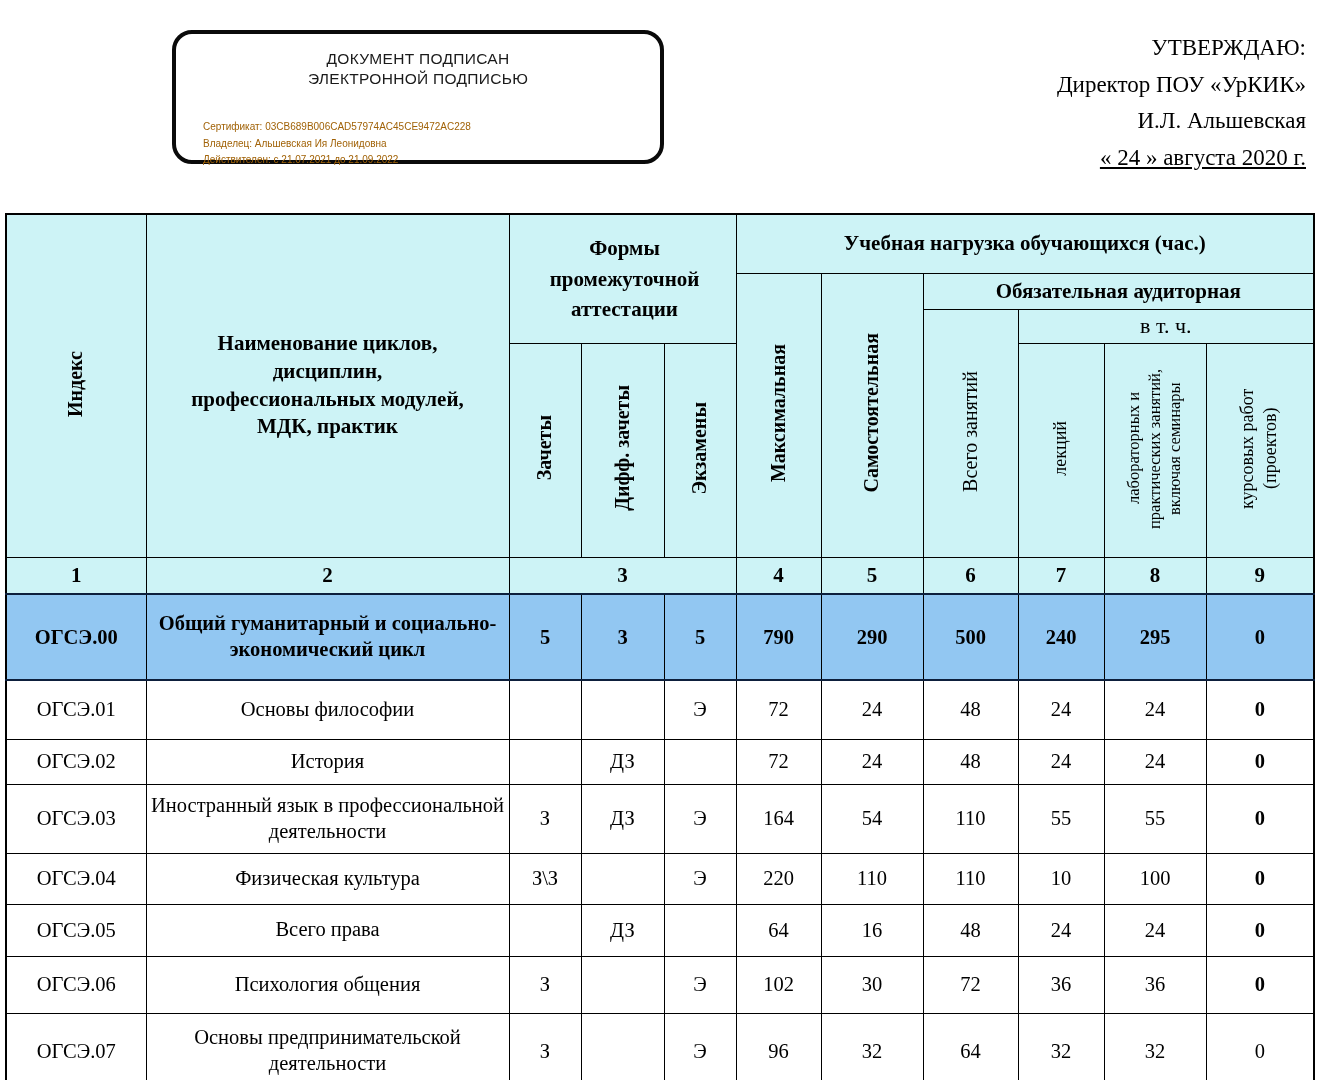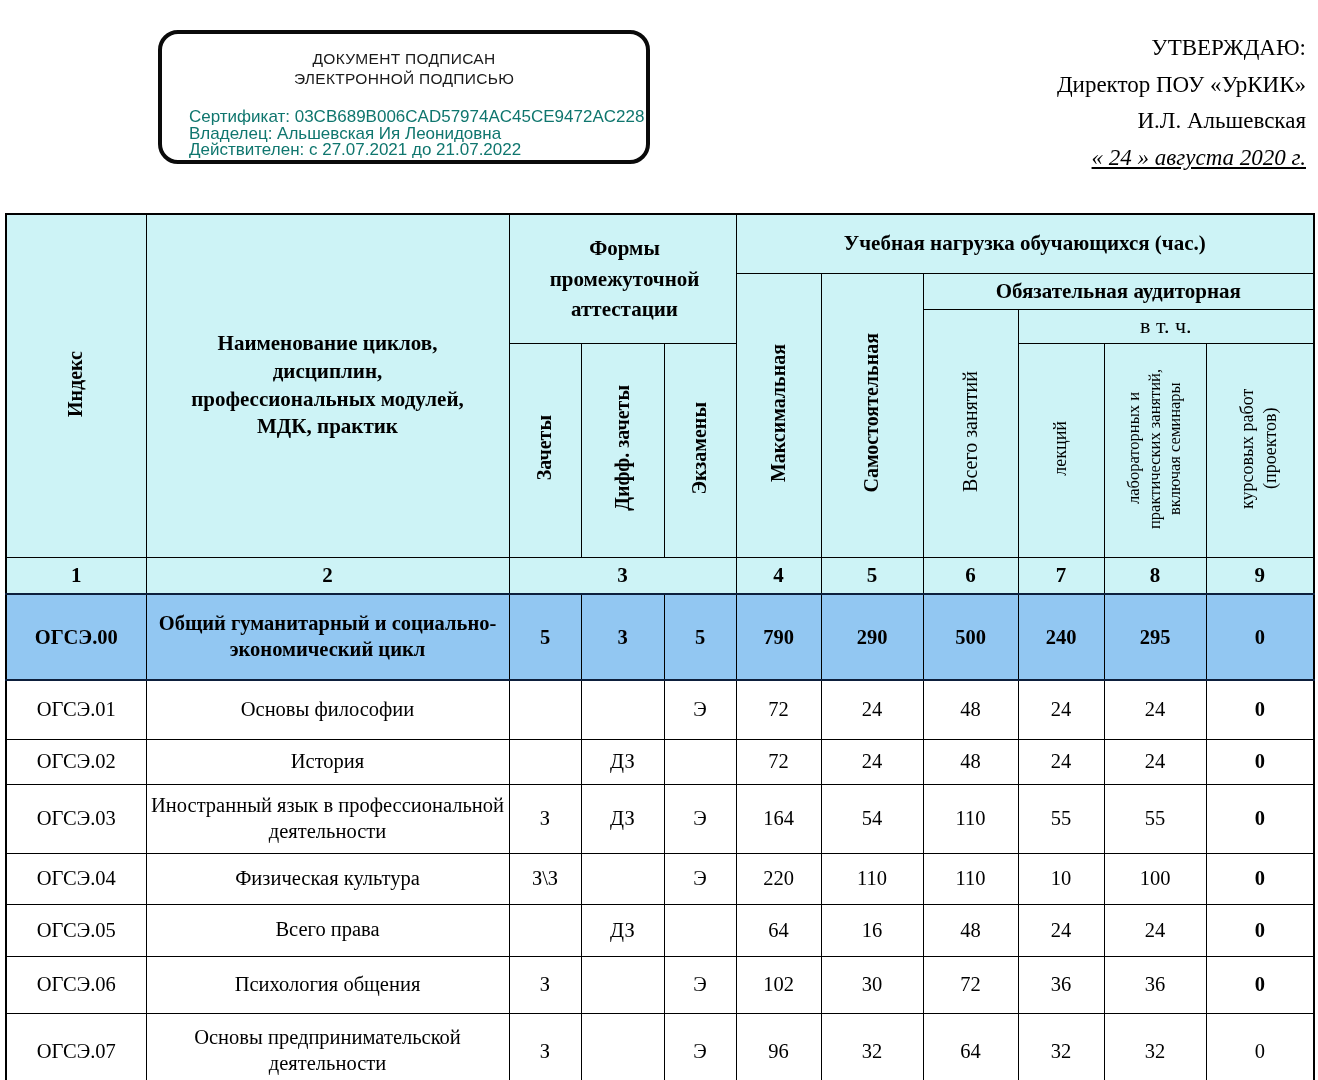--- a/index.html
+++ b/index.html
@@ -10,55 +10,55 @@
     height: 1080px;
     background: #ffffff;
     font-family: "Liberation Serif", serif;
     color: #000;
     overflow: hidden;
   }
 
   
   .stamp {
     position: absolute;
-    left: 158px;
+    left: 172px;
     top: 30px;
     width: 492px;
     height: 134px;
     border: 4px solid #0a0a0a;
     border-radius: 20px;
     background: #fff;
     font-family: "Liberation Sans", sans-serif;
     padding-top: 15px;
   }
   .stamp-title {
     text-align: center;
     font-size: 15.5px;
     line-height: 20px;
     color: #1a1a1a;
     letter-spacing: 0.3px;
   }
   .stamp-details {
-    margin: 20px 0 0 27px;
-    font-size: 17px;
+    margin: 30px 0 0 27px;
+    font-size: 10px;
     line-height: 16.5px;
-    color: #0f766e;
+    color: #a16207;
   }
 
   
   .approval {
     position: absolute;
     top: 30px;
     right: 12px;
     text-align: right;
     font-size: 23px;
     line-height: 36.5px;
     color: #000;
   }
-  .approval .underline { text-decoration: underline; font-style: italic; }
+  .approval .underline { text-decoration: underline; }
 
   
   table.curriculum {
     position: absolute;
     left: 5px;
     top: 213px;
     width: 1308px;
     border-collapse: collapse;
     table-layout: fixed;
     font-family: "Liberation Serif", serif;
@@ -126,21 +126,21 @@
 <div class="page">
 
   <div class="stamp">
     <div class="stamp-title">
       <div>ДОКУМЕНТ ПОДПИСАН</div>
       <div>ЭЛЕКТРОННОЙ ПОДПИСЬЮ</div>
     </div>
     <div class="stamp-details">
       <div>Сертификат: 03CB689B006CAD57974AC45CE9472AC228</div>
       <div>Владелец: Альшевская Ия Леонидовна</div>
-      <div>Действителен: с 27.07.2021 до 21.07.2022</div>
+      <div>Действителен: с 21.07.2021 до 21.09.2022</div>
     </div>
   </div>
 
   <div class="approval">
     <div>УТВЕРЖДАЮ:</div>
     <div>Директор ПОУ «УрКИК»</div>
     <div>И.Л. Альшевская</div>
     <div class="underline">« 24 » августа 2020 г.</div>
   </div>
 

